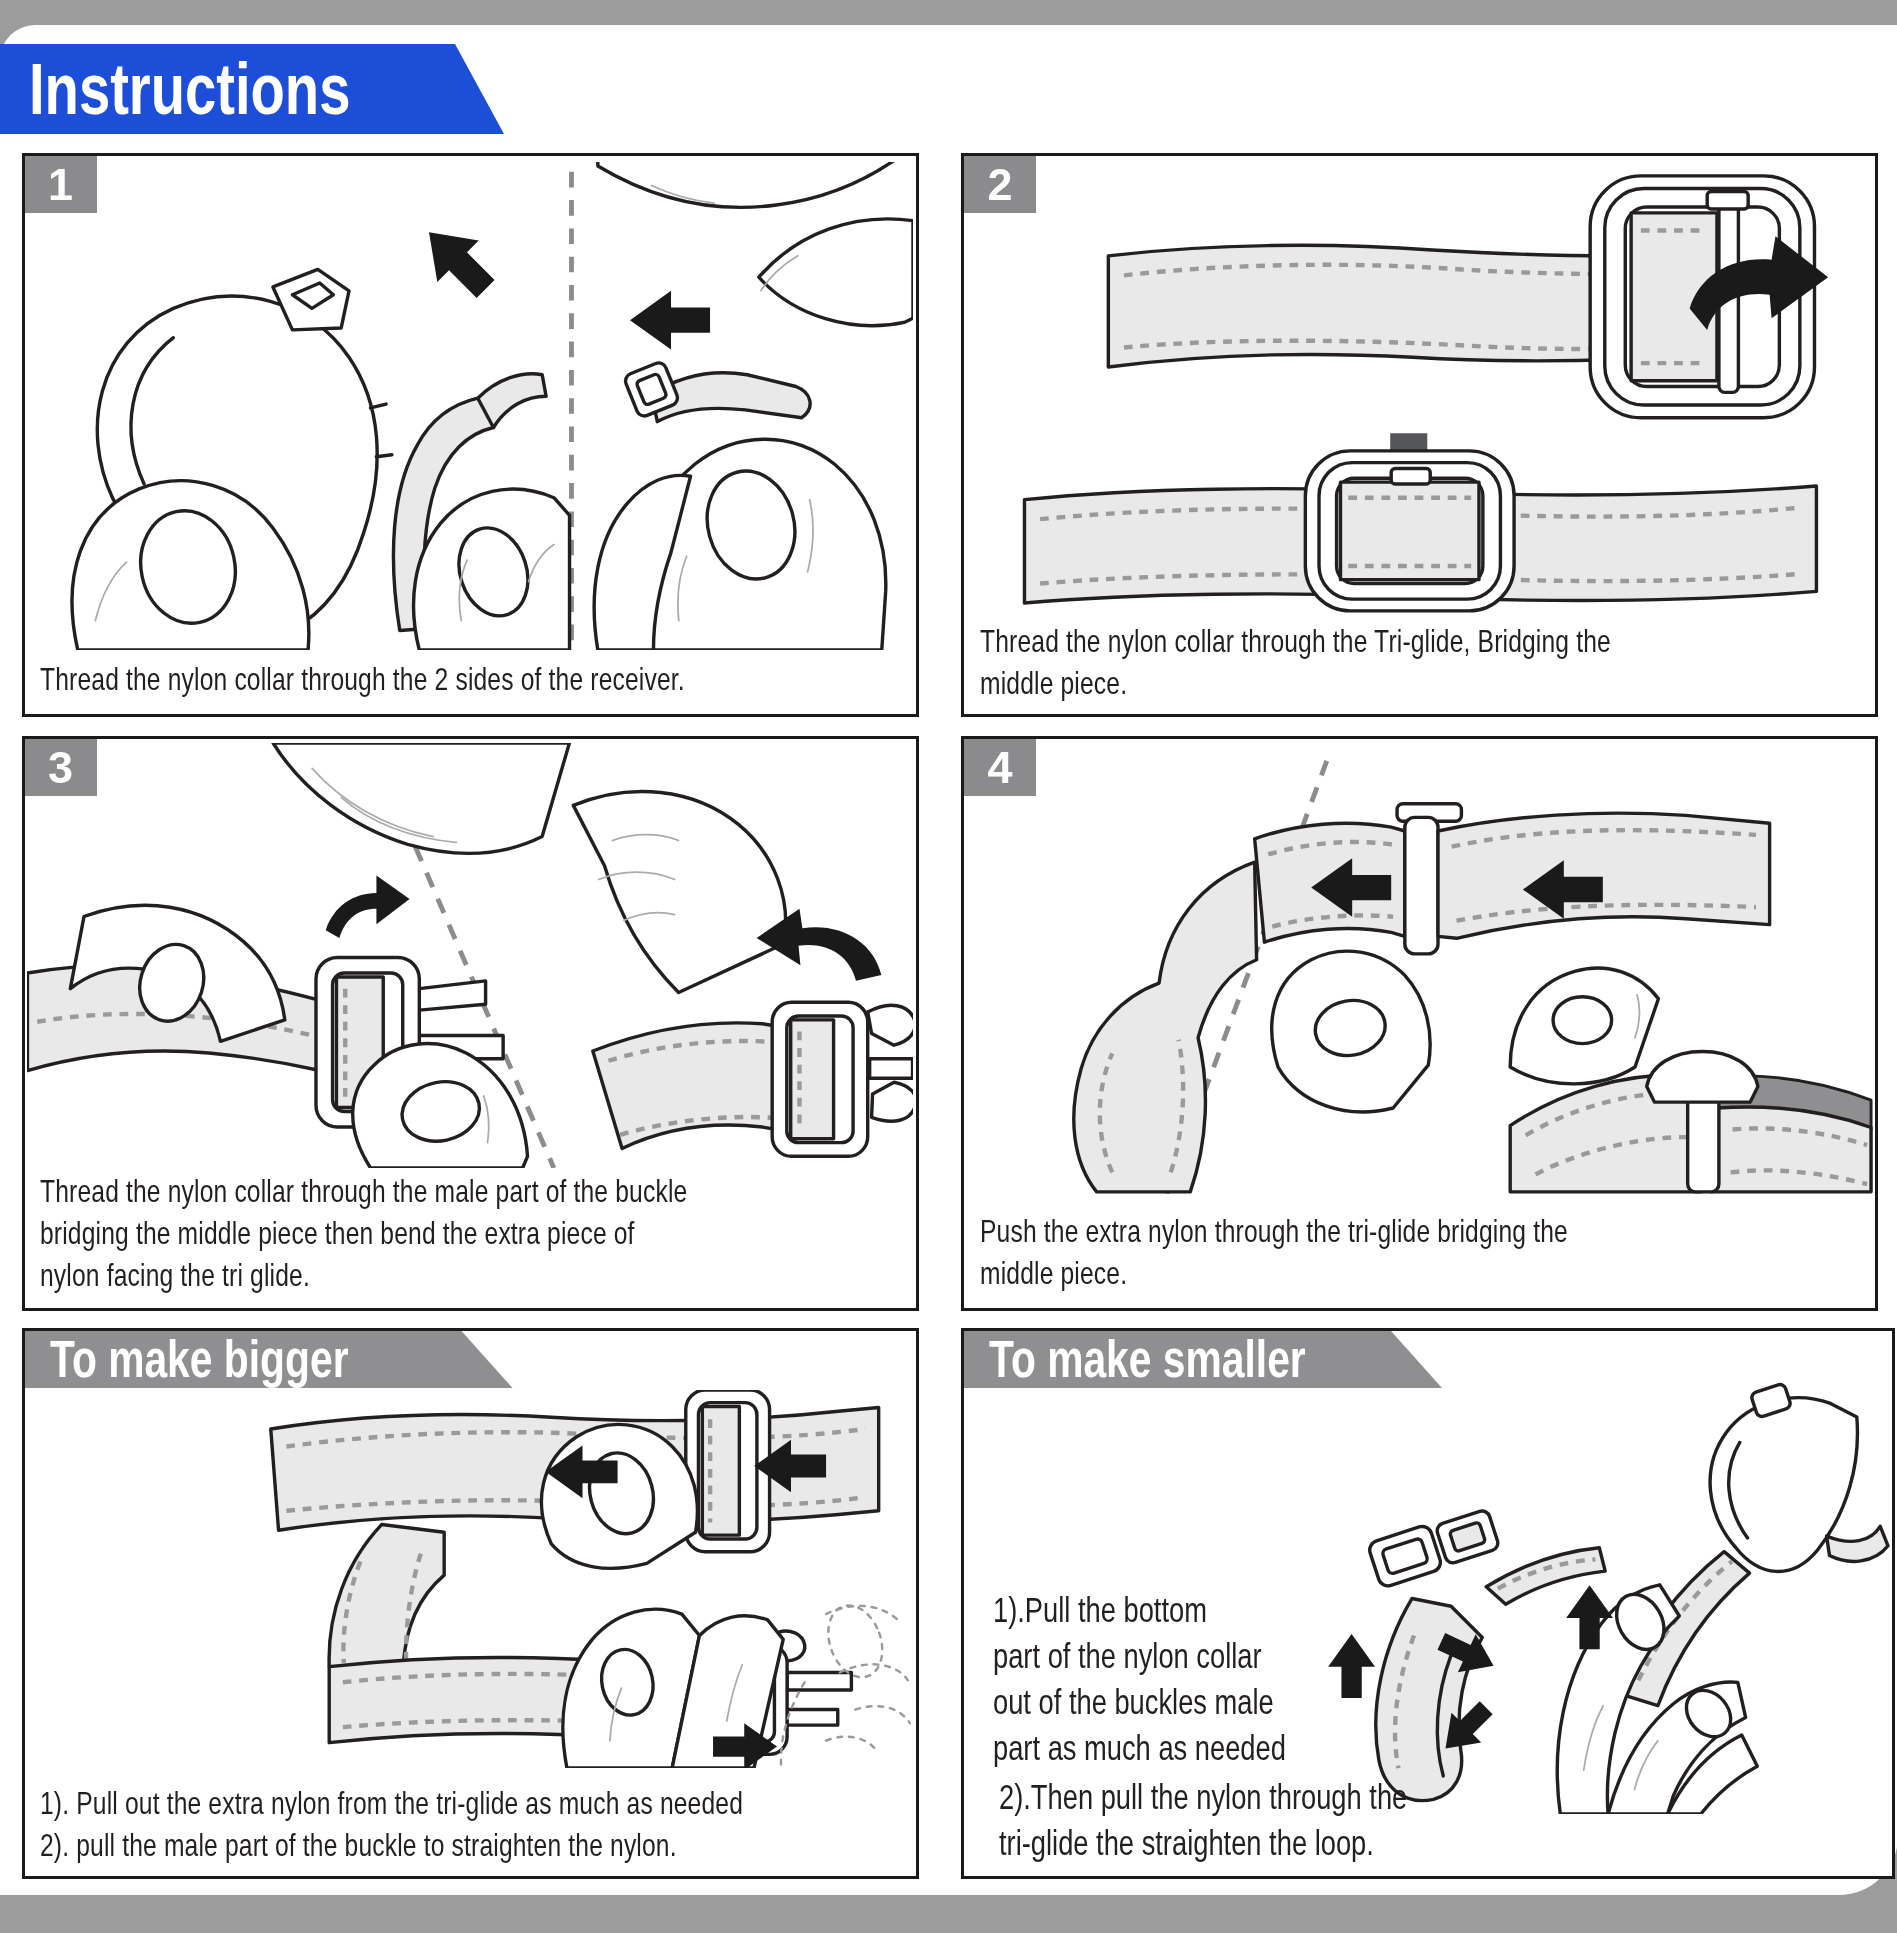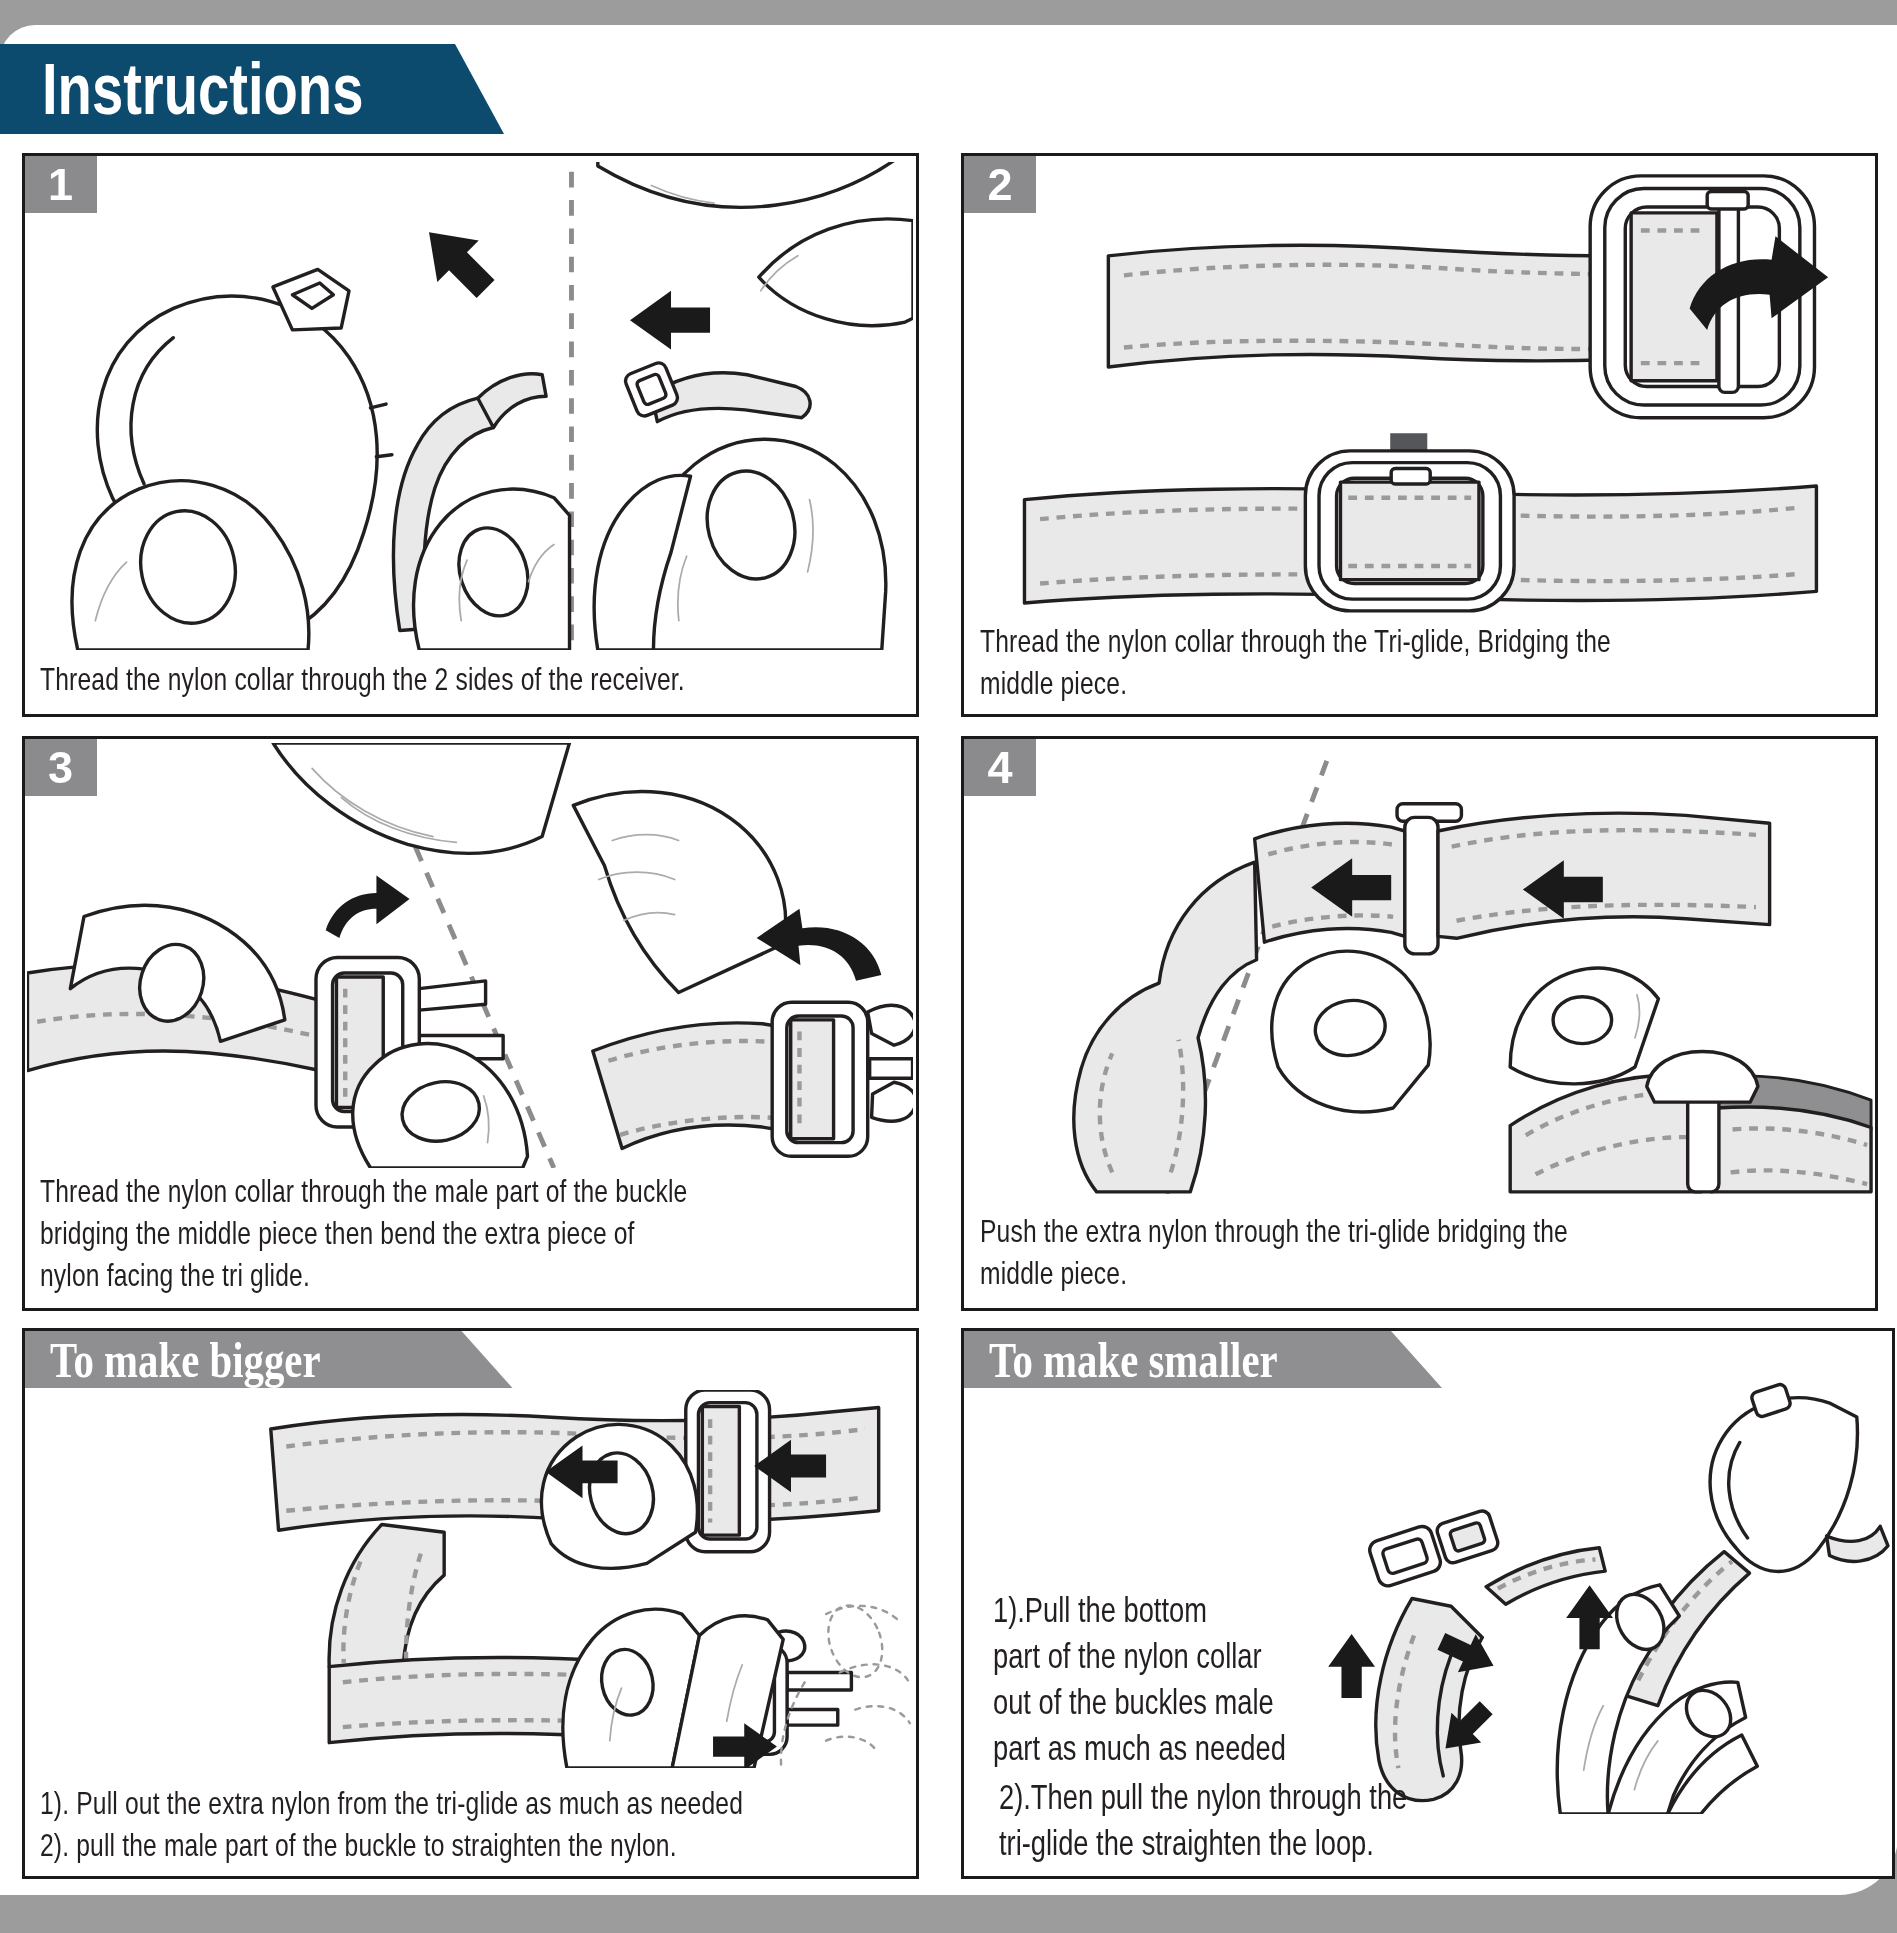--- a/index.html
+++ b/index.html
@@ -3,34 +3,34 @@
 <meta charset="utf-8">
 <style>
   html,body{margin:0;padding:0;overflow:hidden}
   body{
     width:1898px;height:1934px;position:relative;
     background:#9C9C9C;
     font-family:"Liberation Sans",sans-serif;color:#231F20;
   }
   .page{position:absolute;left:0;top:25px;width:1898px;height:1870px;background:#ffffff;border-radius:35px 0 59px 0;}
   .title-banner{
-    position:absolute;left:0;top:44px;width:507px;height:90px;background:#0c4a6e;
+    position:absolute;left:0;top:44px;width:507px;height:90px;background:#1d4ed8;
     clip-path:polygon(0 0,455px 0,504px 100%,0 100%);
-    display:flex;align-items:center;padding-left:42px;box-sizing:border-box;
+    display:flex;align-items:center;padding-left:29px;box-sizing:border-box;
   }
   .title-banner span{color:#fff;font-size:72px;font-weight:bold;display:inline-block;transform:scaleX(0.78);transform-origin:0 50%;white-space:nowrap;}
   .panel{position:absolute;background:#fff;border:3.9px solid #1A1A1A;box-sizing:border-box;}
   .badge{
     position:absolute;left:0;top:0;width:72px;height:57px;background:#8B8B8D;z-index:3;
     color:#fff;font-size:45px;font-weight:bold;display:flex;align-items:center;justify-content:center;
   }
   .section-banner{
     position:absolute;left:0;top:0;height:57px;width:488px;background:#8F8F92;z-index:3;
     clip-path:polygon(0 0,calc(100% - 51px) 0,100% 100%,0 100%);
-    display:flex;align-items:center;padding-left:25px;box-sizing:border-box;font-family:Liberation Serif, serif;
+    display:flex;align-items:center;padding-left:25px;box-sizing:border-box;
   }
   .section-banner span{color:#fff;font-size:51px;font-weight:bold;display:inline-block;transform:scaleX(0.8);transform-origin:0 50%;white-space:nowrap;}
   .caption{position:absolute;left:15.6px;font-size:32px;line-height:42px;letter-spacing:0.2px;transform:scaleX(0.77);transform-origin:0 100%;white-space:nowrap;}
   .steptext{position:absolute;font-size:35px;line-height:46px;transform:scaleX(0.78);transform-origin:0 0;white-space:nowrap;}
   .steptext.bottom{transform-origin:0 100%;}
   .illo{position:absolute;}
   
   .ln{fill:none;stroke:#231F20;stroke-width:3.5;stroke-linecap:round;stroke-linejoin:round}
   .fw{fill:#fff;stroke:#231F20;stroke-width:3.5;stroke-linejoin:round}
   .fs{fill:#E9E9E9;stroke:#231F20;stroke-width:3.5;stroke-linejoin:round}

